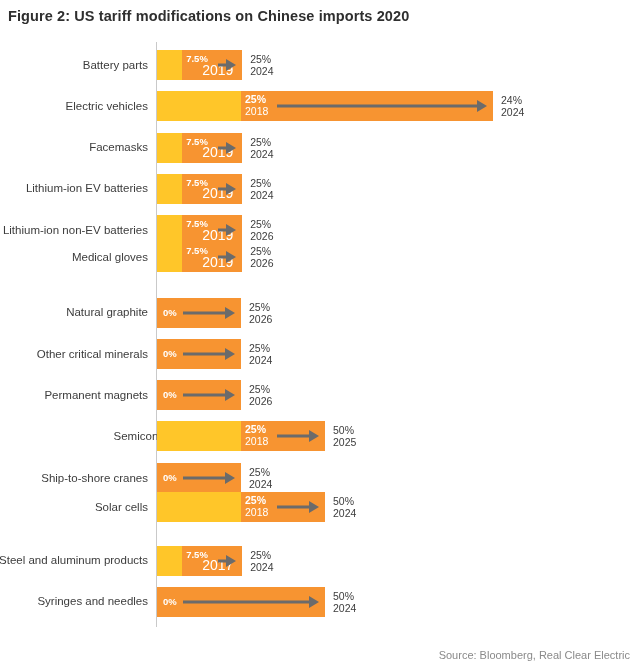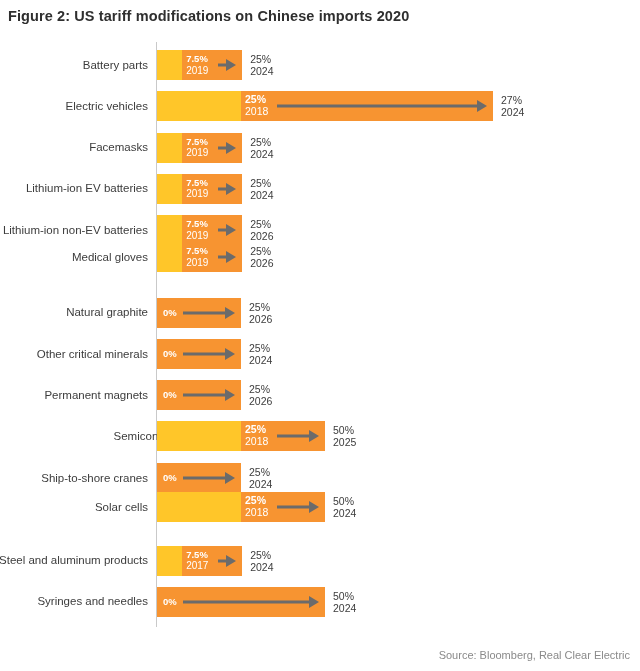--- a/index.html
+++ b/index.html
@@ -63,21 +63,21 @@
   .seg-label{
     position:absolute;
     color:#ffffff;
     font-size:10.5px;
     line-height:11.5px;
     white-space:nowrap;
   }
   .seg-label .v{display:block;font-weight:600;}
   .seg-label .y{display:block;font-weight:400;}
   .seg-label.small .v{font-size:9.5px;}
-  .seg-label.small .y{font-size:10px;}
+  .seg-label.small .y{font-size:14px;margin-left:16px;}
   .end-label{
     position:absolute;
     color:#3c3c3c;
     font-size:10.5px;
     line-height:12px;
     white-space:nowrap;
   }
   .end-label .v{display:block;}
   .end-label .y{display:block;}
   .arrow{
@@ -131,21 +131,21 @@
             <span class="v">25%</span>
             <span class="y">2018</span>
           </div>
           <div class="arrow" style="left: 120px; top: 0px; width: 210px;">
             <svg width="210" height="30" viewBox="0 0 210 30">
               <line x1="0" y1="15" x2="202" y2="15" stroke="#6b6b6b" stroke-width="3"></line>
               <polygon points="200,9 210,15 200,21" fill="#6b6b6b"></polygon>
             </svg>
           </div>
           <div class="end-label" style="left: 344px; top: 3px;">
-            <span class="v">27%</span>
+            <span class="v">24%</span>
             <span class="y">2024</span>
           </div>
         </div>
       </div>
       <div class="row" style="top: 90.6px; height: 30px;">
         <div class="cat-label" style="top: 0px; height: 30px; display: flex; align-items: center; justify-content: flex-end;">Facemasks</div>
         <div class="bars" style="height: 30px; width: 480px;">
           <div class="seg yellow" style="left: 0px; width: 25.2px;"></div>
           <div class="seg orange" style="left: 25.2px; width: 60px;"></div>
           <div class="seg-label small" style="left: 29.2px; top: 3px;">

